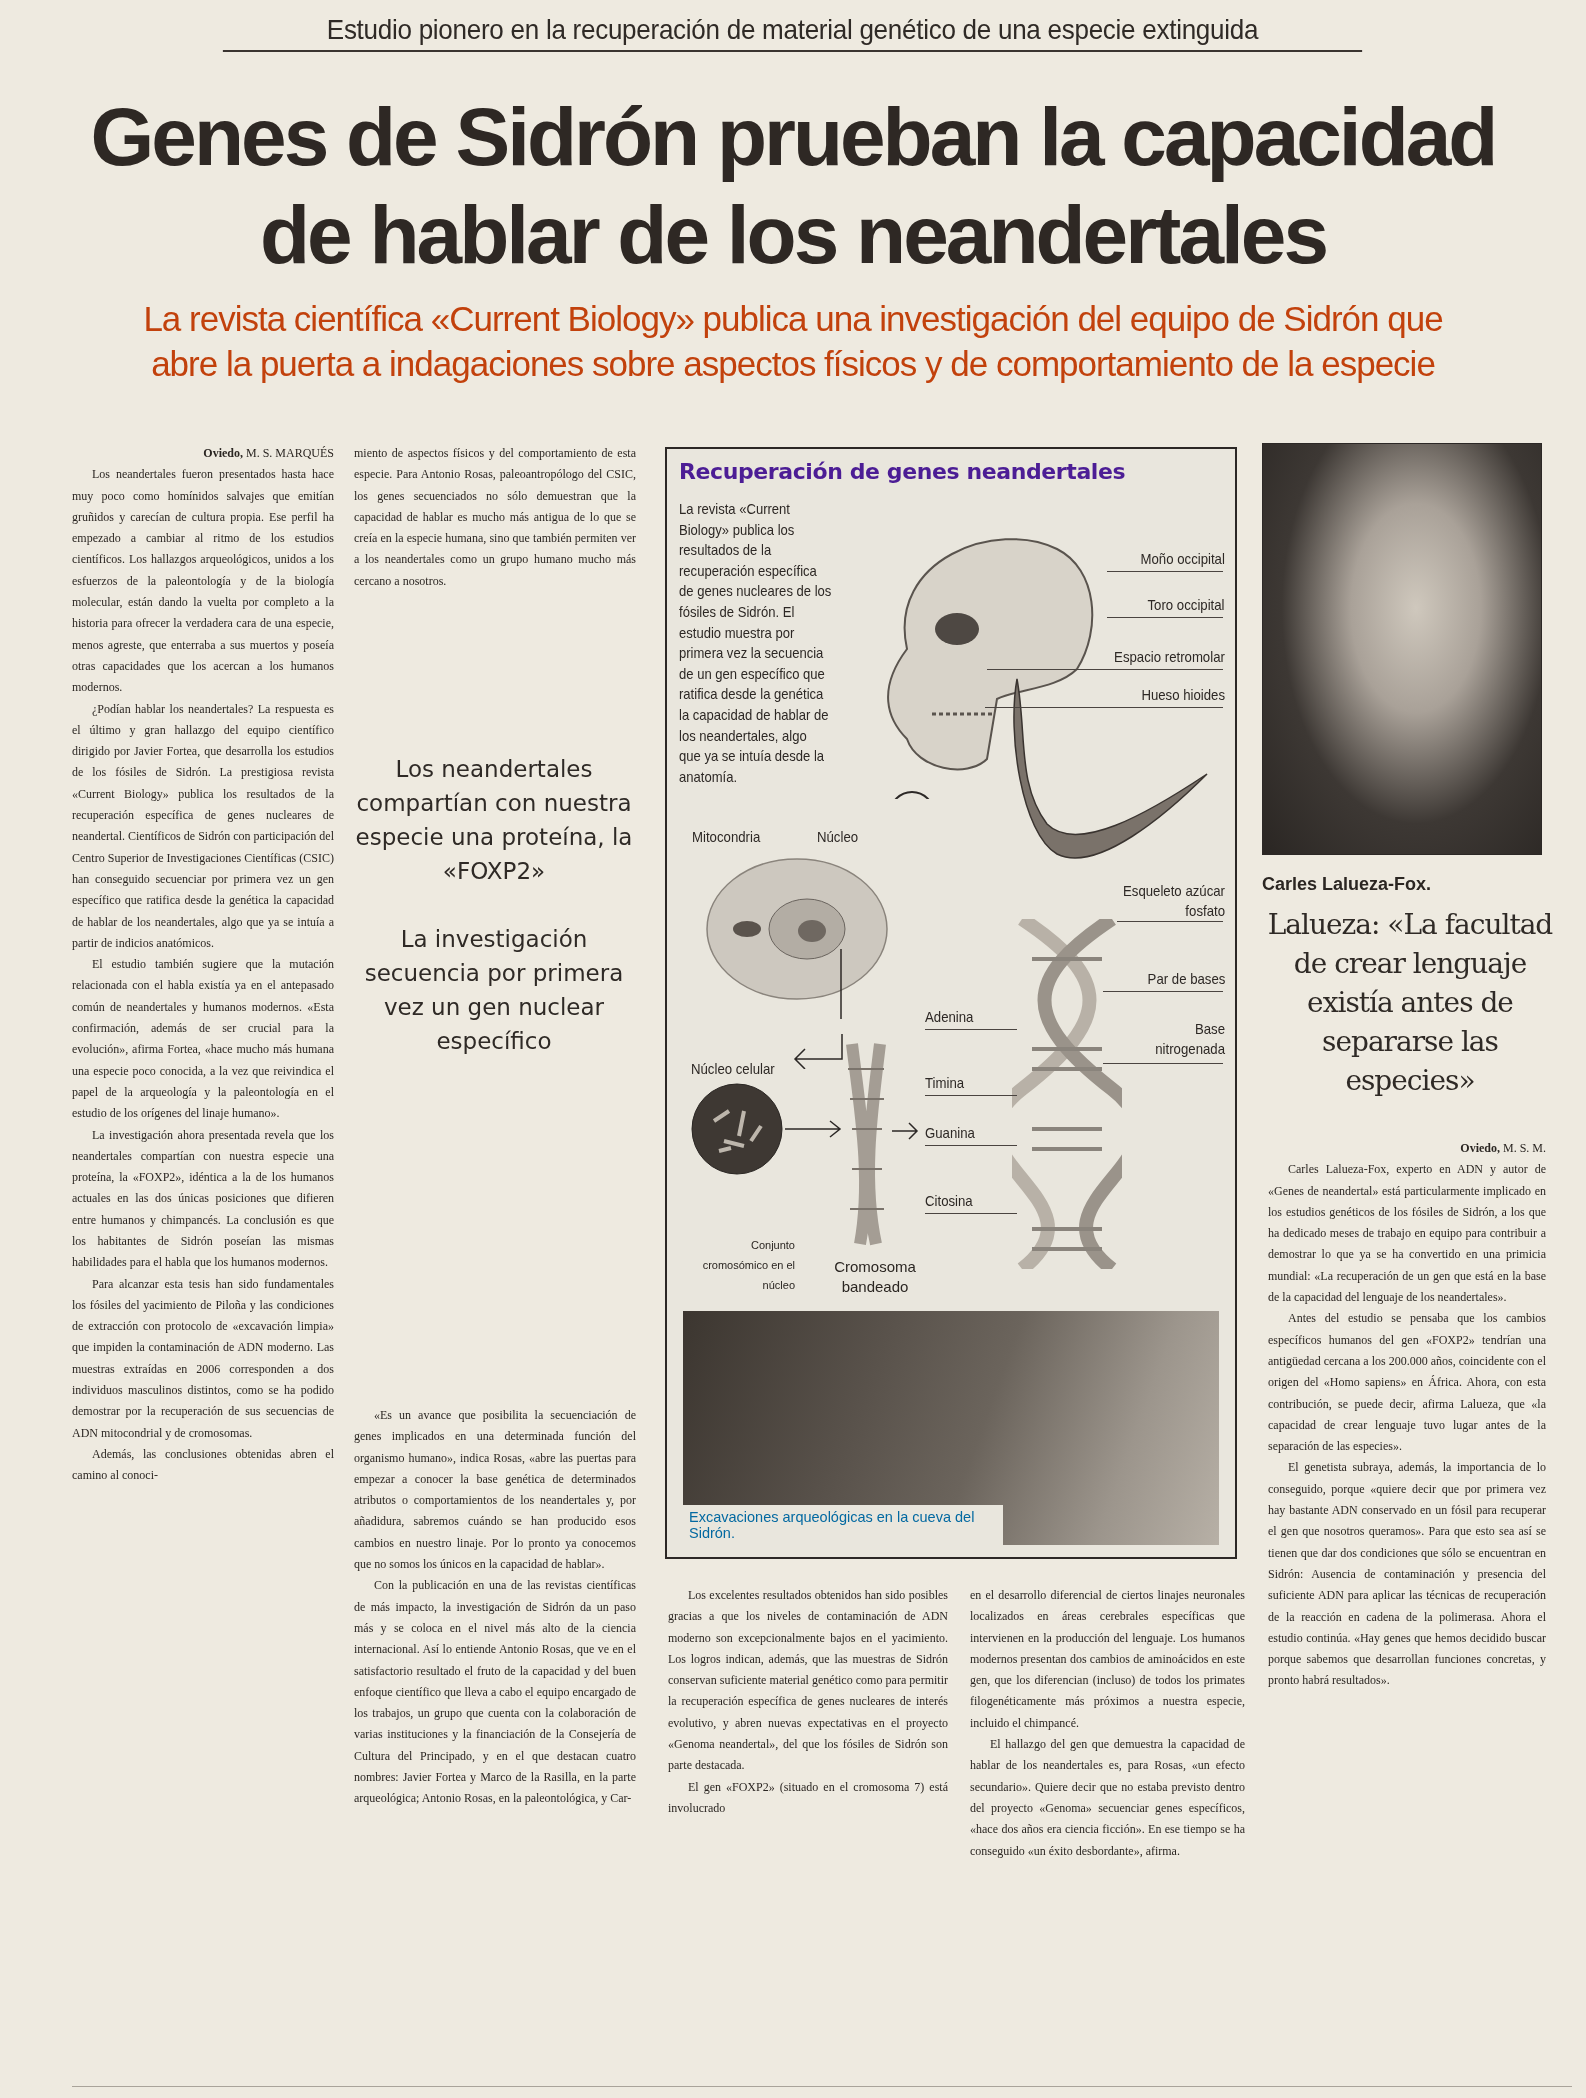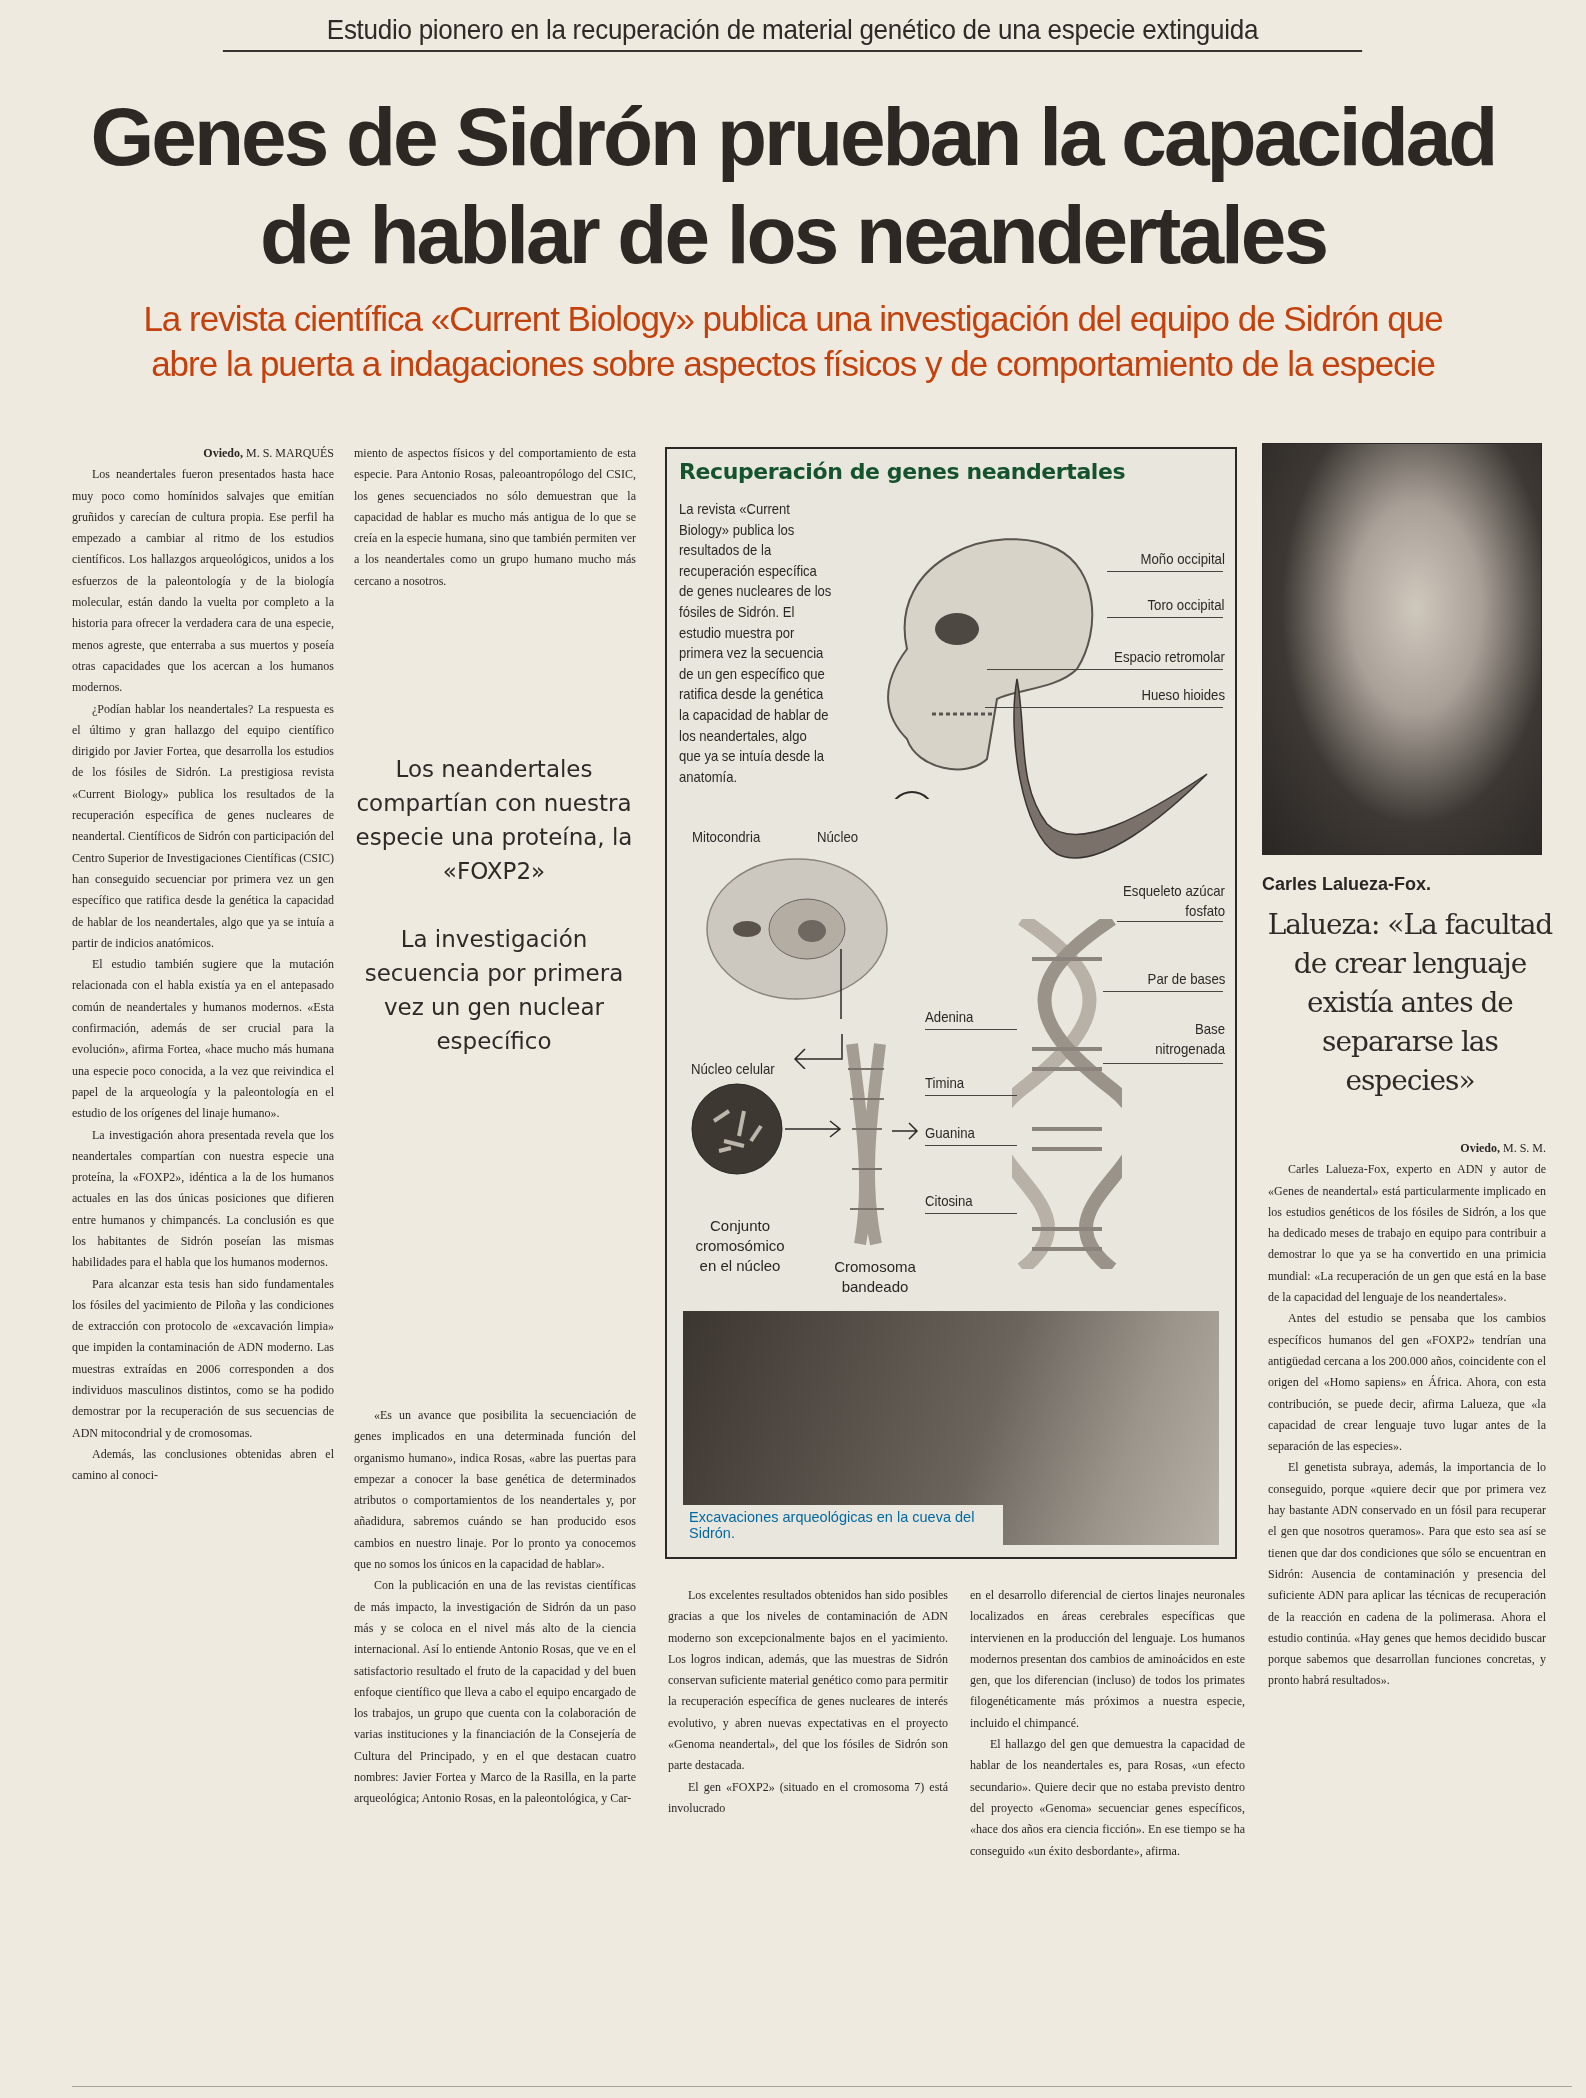--- a/index.html
+++ b/index.html
@@ -38,21 +38,21 @@
     font-family:"DejaVu Sans", sans-serif; font-size:23px; line-height:34px; color:#2f2a26;
   }
   .pull div { margin-bottom:34px; }
   
   .info {
     left:665px; top:447px; width:568px; height:1108px;
     border:2px solid #2c2826; background:#e9e6dd;
   }
   .info-title {
     left:12px; top:10px; font-family:"DejaVu Sans", sans-serif; font-weight:bold;
-    font-size:22px; color:#14532d; letter-spacing:-0.4px;
+    font-size:22px; color:#4c1d95; letter-spacing:-0.4px;
   }
   .info-text {
     left:12px; top:50px; width:170px; font-family:"Liberation Sans", sans-serif;
     font-size:14.5px; line-height:20.6px; color:#2d2825; transform:scaleX(0.9); transform-origin:left;
   }
   .lbl {
     font-family:"Liberation Sans", sans-serif; font-size:15px; color:#2d2825;
     transform:scaleX(0.88); transform-origin:right; text-align:right; line-height:20px;
   }
   .lbl-l { transform-origin:left; text-align:left; }
@@ -156,21 +156,21 @@
   <svg class="abs" style="left:120px;top:580px;" width="60" height="40">
     <path d="M55 5 L55 30 L8 30 M18 20 L8 30 L18 40" fill="none" stroke="#2c2826" stroke-width="1.5"></path>
   </svg>
   <svg class="abs" style="left:22px;top:632px;" width="110" height="100">
     <circle cx="48" cy="48" r="45" fill="#3e3833" stroke="#2a2623"></circle>
     <path d="M25 40 l15 -10 M35 60 l20 5 M55 30 l-5 25 M62 60 l10 -15 M30 70 l12 -3" stroke="#bdb6ac" stroke-width="4"></path>
   </svg>
   <svg class="abs" style="left:118px;top:670px;" width="60" height="20">
     <path d="M0 10 L55 10 M45 2 L55 10 L45 18" fill="none" stroke="#2c2826" stroke-width="1.5"></path>
   </svg>
-  <div class="abs" style="left:18px;top:767px;width:110px;text-align:center;font-family:'Liberation Sans',sans-serif;font-size:15px;line-height:20px;">Conjunto cromosómico en el núcleo</div>
+  <div class="abs" style="left:18px;top:786px;width:110px;text-align:right;font-family:'Liberation Sans',sans-serif;font-size:11px;line-height:20px;">Conjunto cromosómico en el núcleo</div>
   <svg class="abs" style="left:175px;top:590px;" width="50" height="210">
     <path d="M10 5 C 18 70, 30 140, 18 205 M38 5 C 30 70, 20 140, 34 205" stroke="#a49d94" stroke-width="12" fill="none"></path>
     <path d="M6 30h36 M8 60h34 M10 90h30 M10 130h30 M8 170h34" stroke="#7a736b" stroke-width="2"></path>
   </svg>
   <svg class="abs" style="left:225px;top:672px;" width="30" height="20">
     <path d="M0 10 L25 10 M17 2 L25 10 L17 18" fill="none" stroke="#2c2826" stroke-width="1.5"></path>
   </svg>
   <div class="abs" style="left:158px;top:808px;width:100px;text-align:center;font-family:'Liberation Sans',sans-serif;font-size:15px;line-height:20px;">Cromosoma bandeado</div>
 
   

